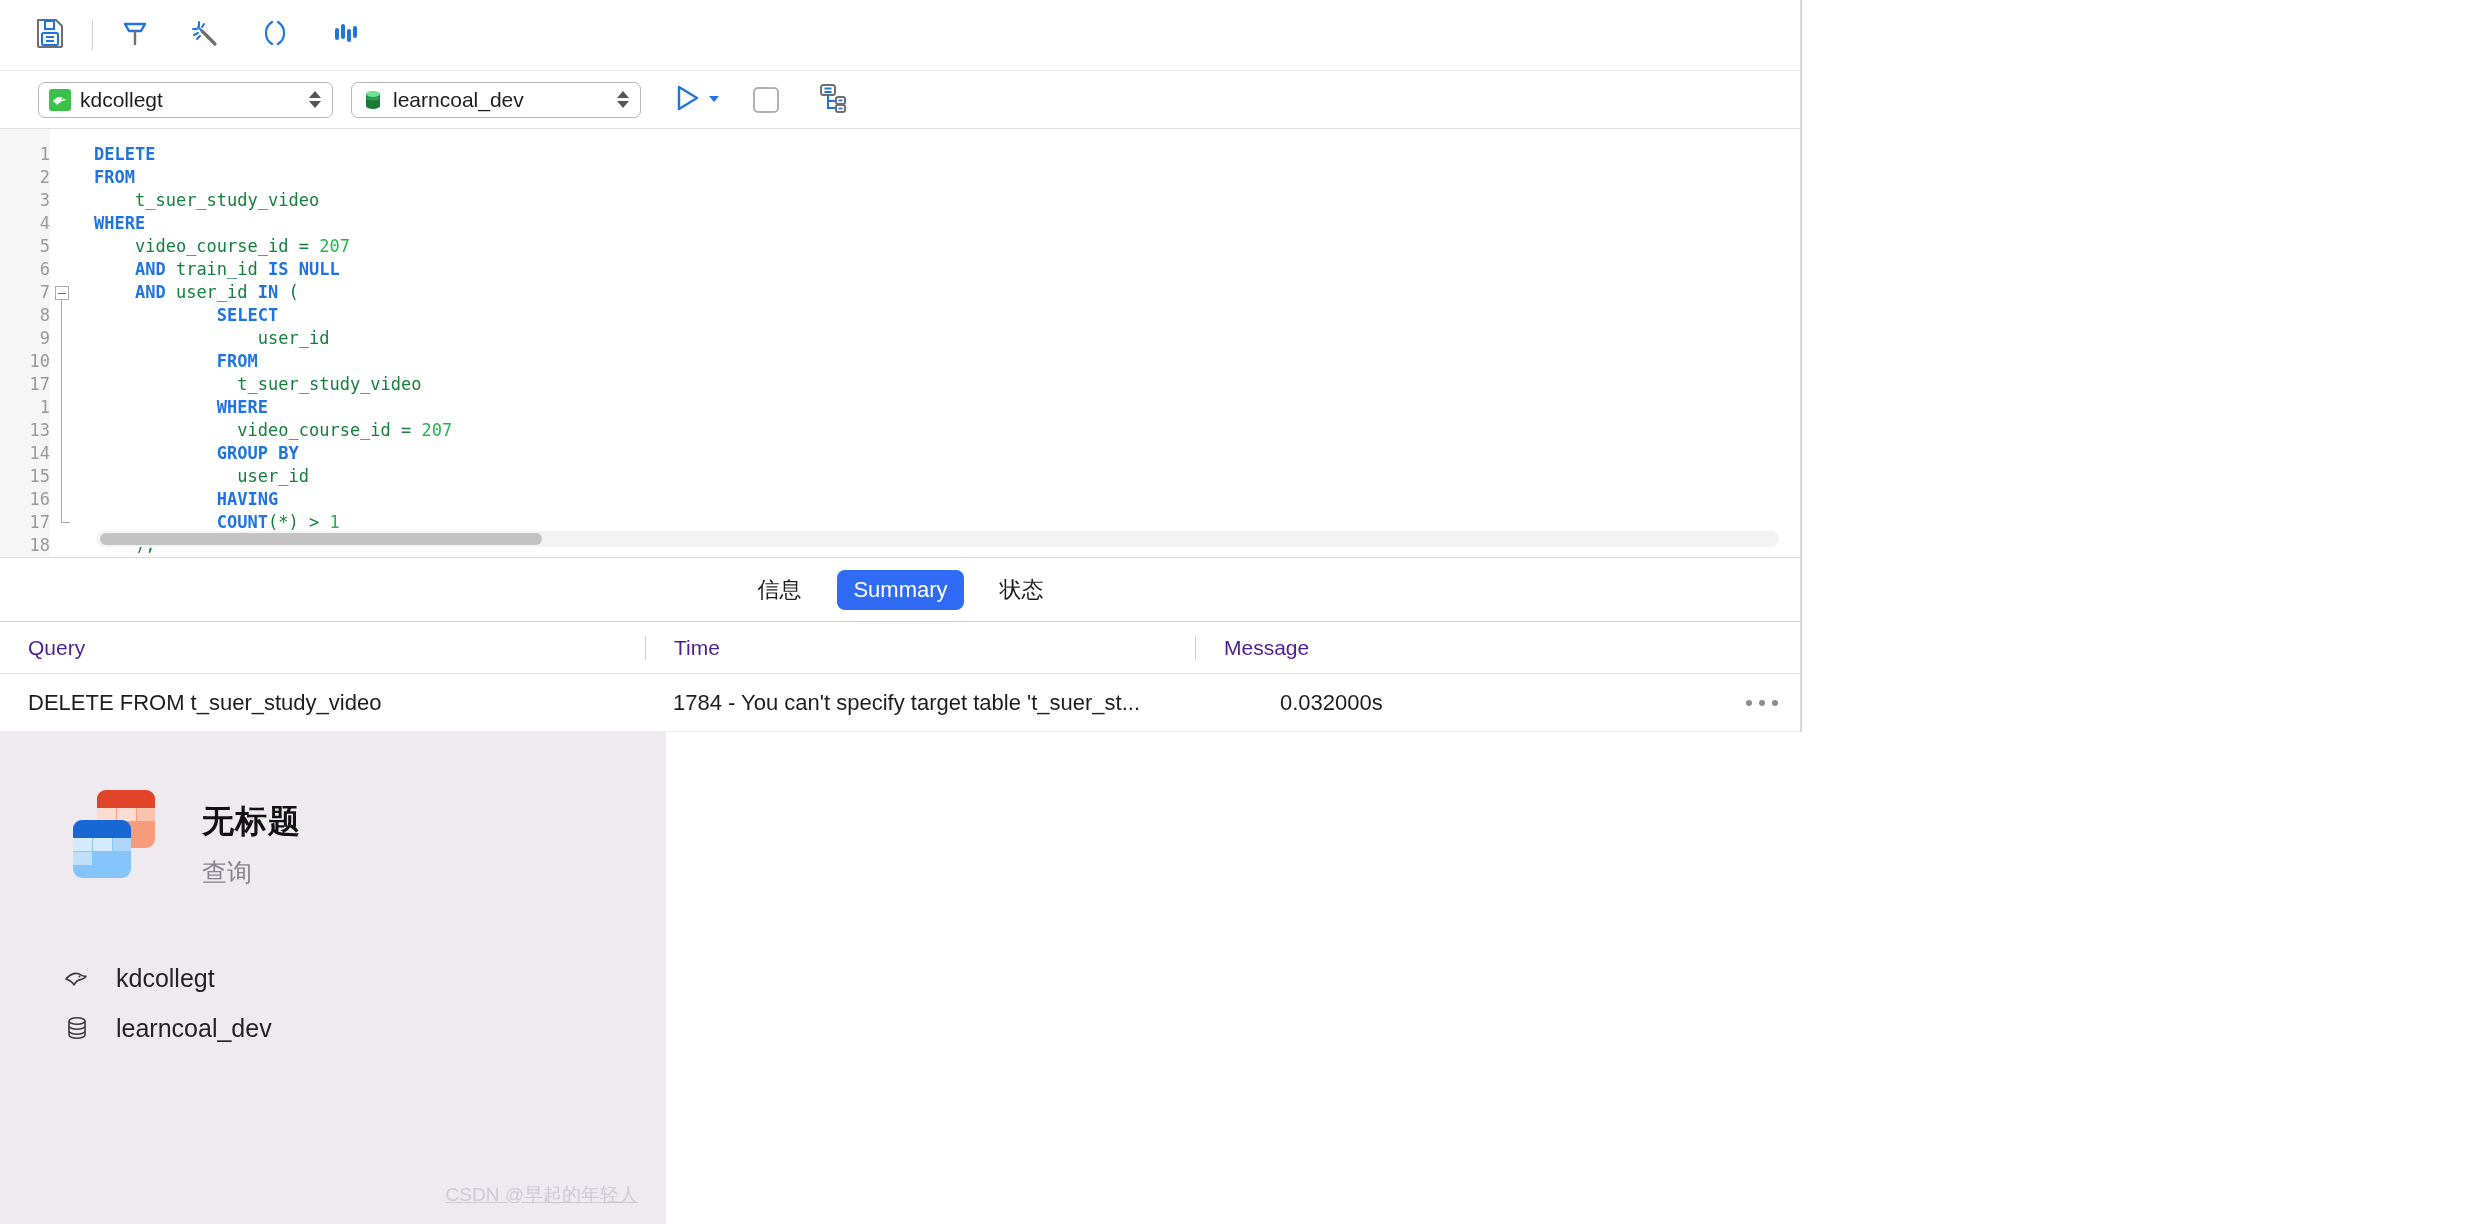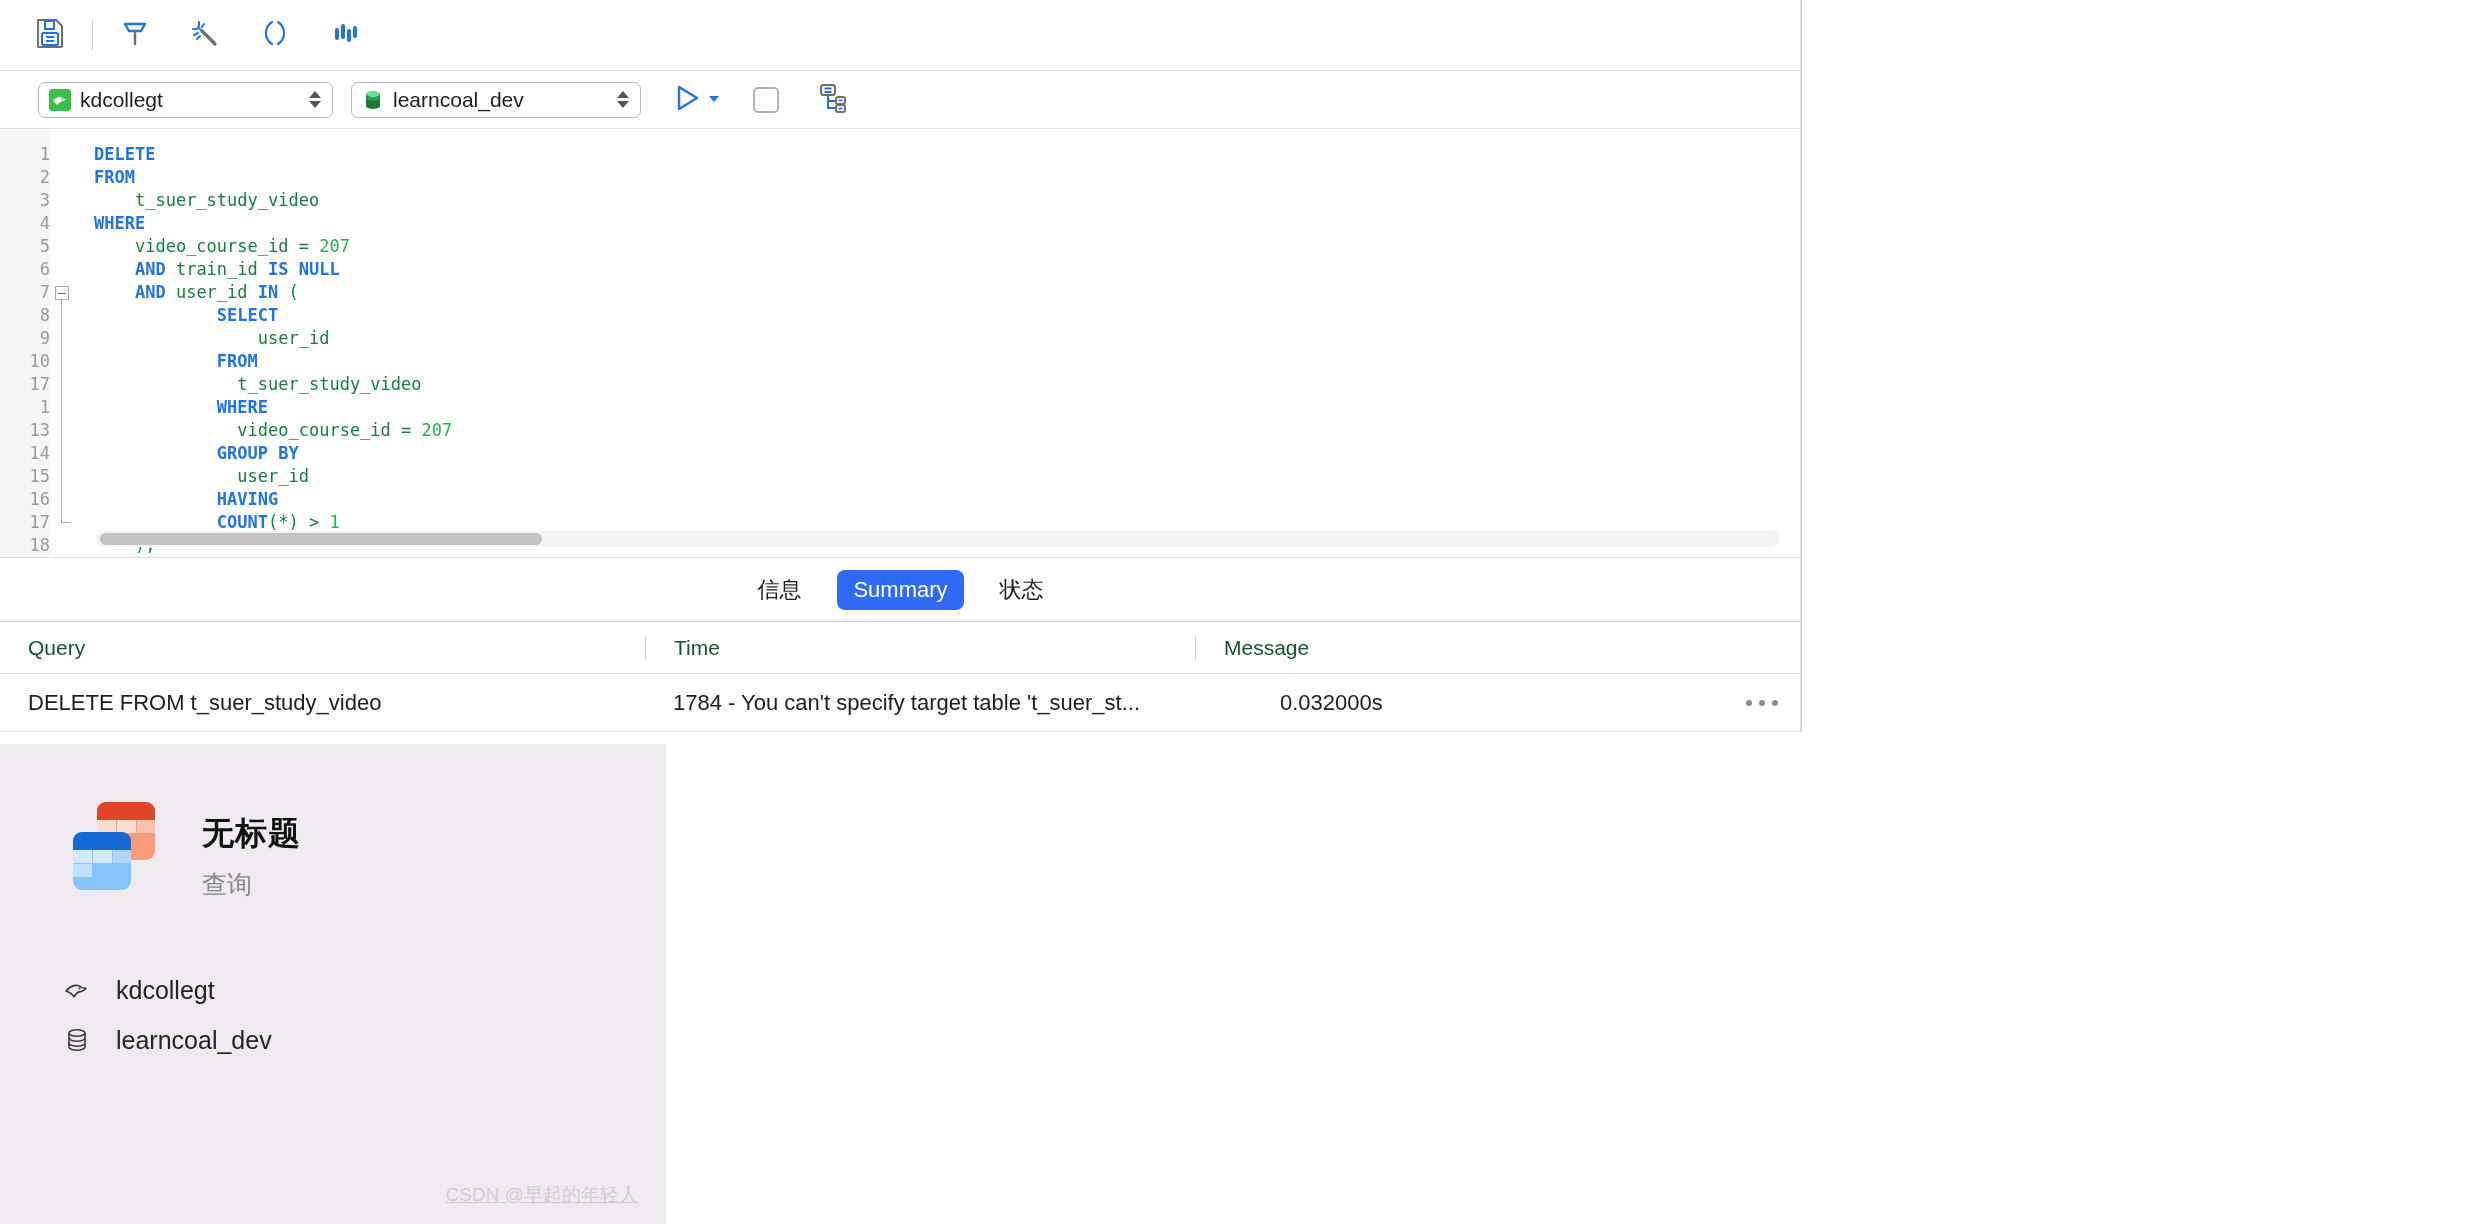--- a/index.html
+++ b/index.html
@@ -157,21 +157,21 @@
   .result {
     flex: 1 1 auto;
     background: #fff;
     display: flex; flex-direction: column;
     overflow: hidden;
   }
   .res-head {
     height: 52px; flex: 0 0 52px;
     display: flex; align-items: center;
     border-bottom: 1px solid #dcdcdc;
-    font-size: 21px; color: #14532d;
+    font-size: 21px; color: #4c1d95;
   }
   .res-row {
     height: 58px; flex: 0 0 58px;
     display: flex; align-items: center;
     font-size: 22px; color: #1d1d1f;
     border-bottom: 1px solid #ececec;
     position: relative;
   }
   .cell { padding-left: 28px; white-space: nowrap; overflow: hidden; }
   .cq { width: 645px; flex: 0 0 645px; }
@@ -187,21 +187,20 @@
   .res-right-edge {
     position: absolute; right: 0; top: 0; bottom: 0; width: 1px; background: #dcdcdc;
   }
 
   
   .sidebar {
     width: 666px; height: 1052px;
     background: #eeeaf0;
     position: relative;
     padding: 52px 0 0 60px;
-    margin-top: 12px;
   }
   .doc-head { display: flex; align-items: flex-start; }
   .doc-icon { width: 108px; height: 108px; position: relative; flex: 0 0 108px; }
   .doc-meta { margin-left: 34px; padding-top: 16px; }
   .doc-title {
     font-size: 32px; font-weight: bold; color: #121212;
     font-family: "Liberation Sans", sans-serif; letter-spacing: 1px;
   }
   .doc-sub { font-size: 25px; color: #86848b; margin-top: 12px; }
 

